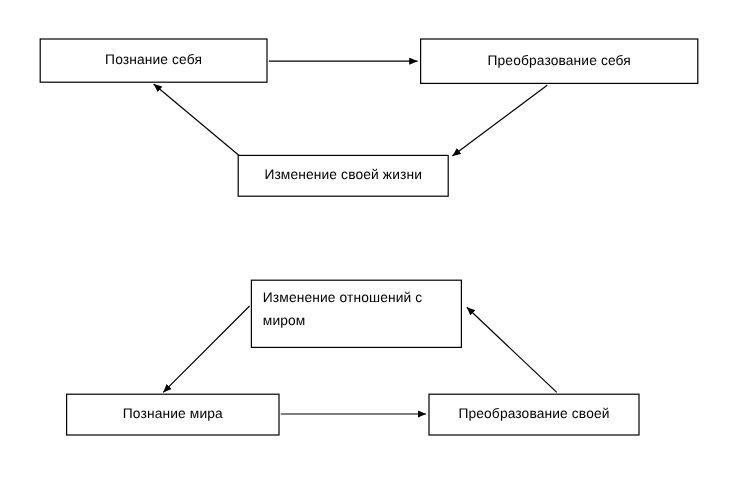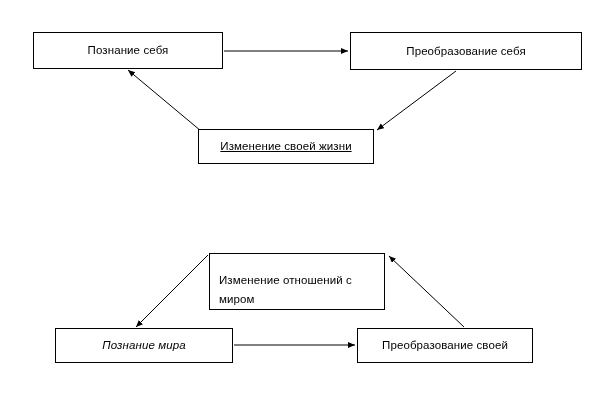--- a/index.html
+++ b/index.html
@@ -42,23 +42,22 @@
     font-size: 11.5px;
     line-height: 19px;
     letter-spacing: 0.1px;
     white-space: pre-line;
   }
   .node.center .node-label {
     text-align: center;
     padding: 0 6px;
   }
   .node.leftalign {
-    align-items: flex-end;
+    align-items: flex-start;
     padding-top: 6px;
-    margin-top: 20px;
   }
   .node.leftalign .node-label {
     text-align: left;
     padding: 0 9px;
   }
 </style>
 </head>
 <body>
 
 <div id="canvas">
@@ -82,27 +81,27 @@
   </svg>
 
   <div id="nodes-layer">
       <div class="node center" style="left: 33px; top: 32px; width: 190px; height: 37px; border-color: rgb(0, 0, 0);">
         <span class="node-label" style="color: rgb(0, 0, 0);">Познание себя</span>
       </div>
       <div class="node center" style="left: 350px; top: 32px; width: 232px; height: 38px; border-color: rgb(0, 0, 0);">
         <span class="node-label" style="color: rgb(0, 0, 0);">Преобразование себя</span>
       </div>
       <div class="node center" style="left: 198px; top: 129px; width: 176px; height: 35px; border-color: rgb(0, 0, 0);">
-        <span class="node-label" style="color: rgb(0, 0, 0); text-decoration: underline;">Изменение своей жизни</span>
+        <span class="node-label" style="color: rgb(0, 0, 0);">Изменение своей жизни</span>
       </div>
       <div class="node leftalign" style="left: 209px; top: 233px; width: 176px; height: 57px; border-color: rgb(0, 0, 0);">
         <span class="node-label" style="color: rgb(0, 0, 0);">Изменение отношений с
 миром</span>
       </div>
-      <div class="node center" style="left: 55px; top: 328px; width: 178px; height: 35px; border-color: rgb(0, 0, 0); font-style: italic;">
+      <div class="node center" style="left: 55px; top: 328px; width: 178px; height: 35px; border-color: rgb(0, 0, 0);">
         <span class="node-label" style="color: rgb(0, 0, 0);">Познание мира</span>
       </div>
       <div class="node center" style="left: 357px; top: 328px; width: 176px; height: 35px; border-color: rgb(0, 0, 0);">
         <span class="node-label" style="color: rgb(0, 0, 0);">Преобразование своей</span>
       </div>
     </div>
 
 </div>
 
 </body></html>

